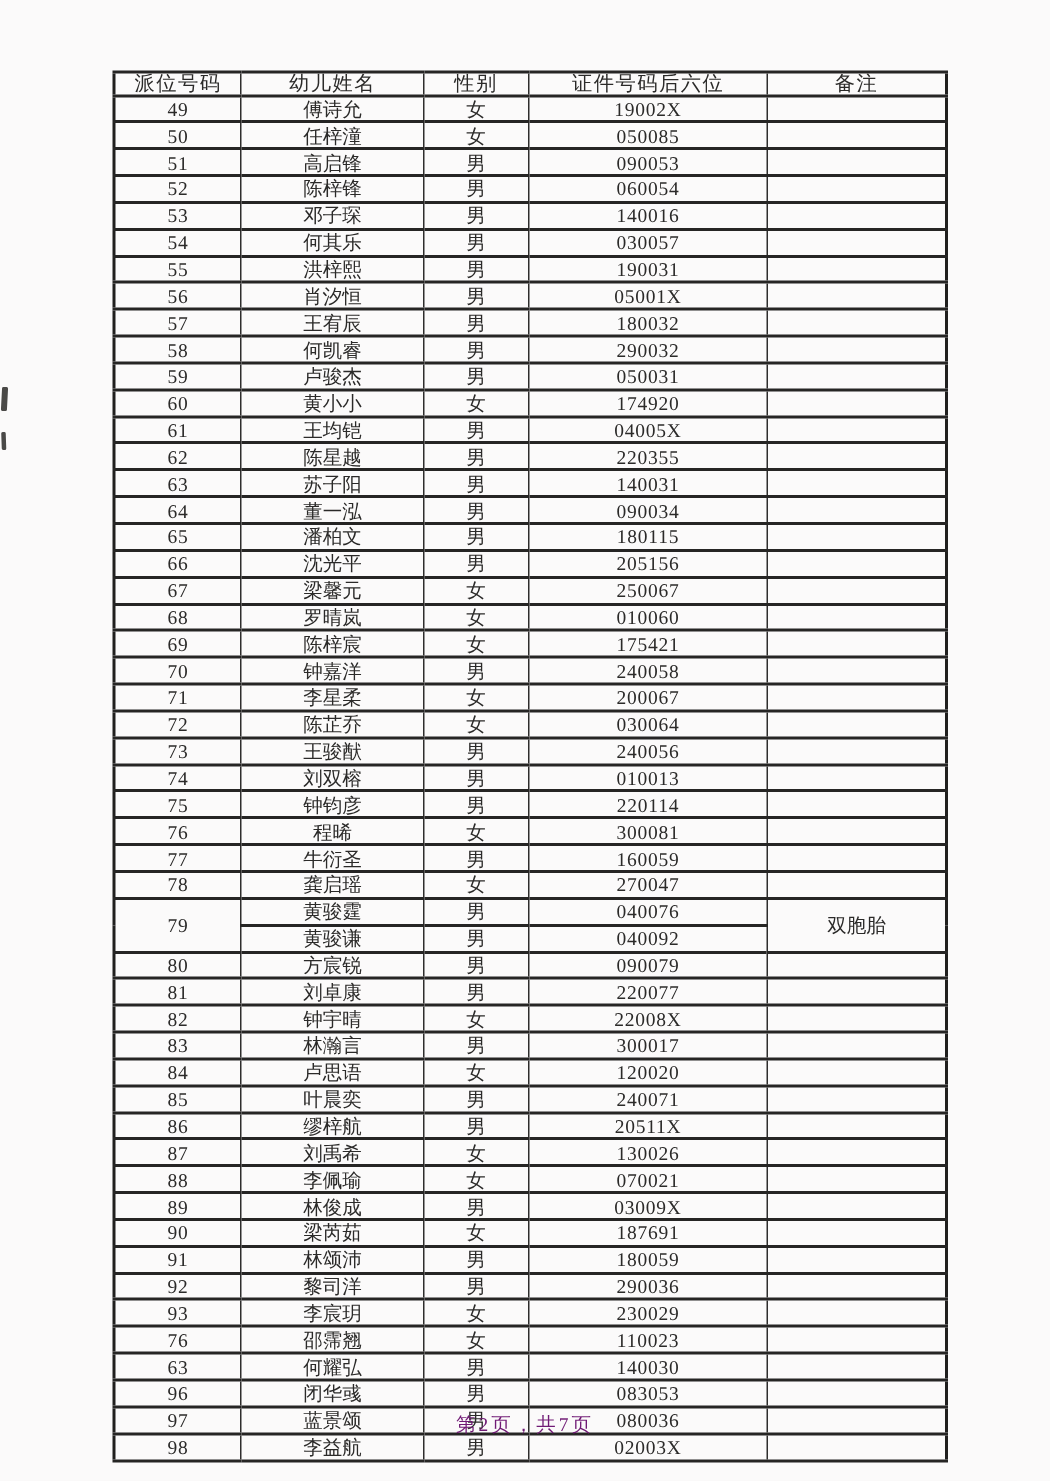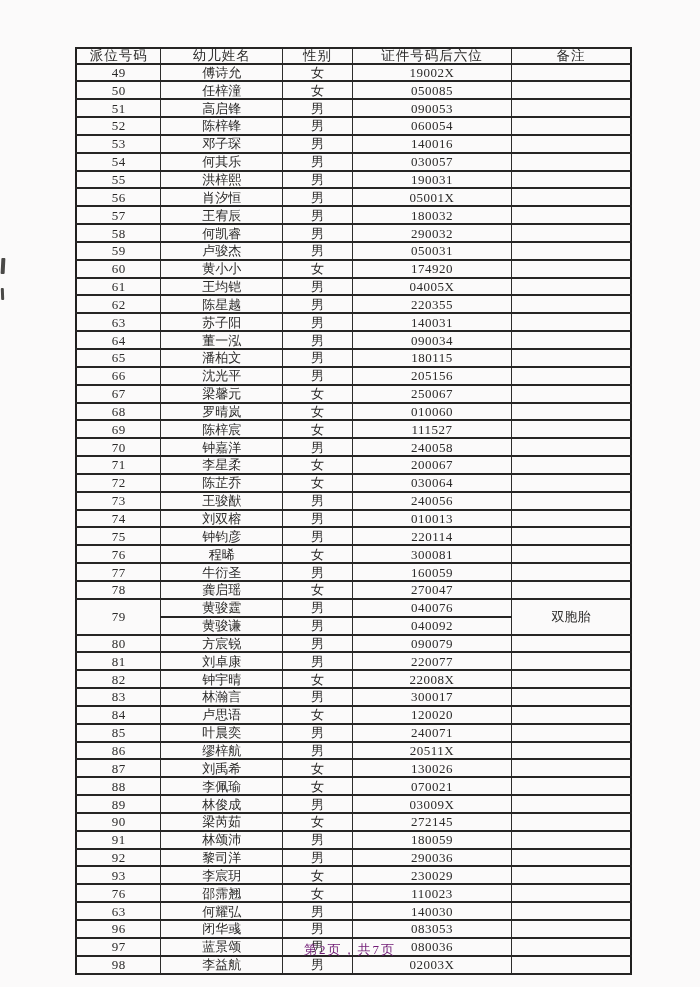--- a/index.html
+++ b/index.html
@@ -196,21 +196,21 @@
           <td class="cell-number">68</td>
           <td class="cell-name">罗晴岚</td>
           <td class="cell-gender">女</td>
           <td class="cell-id6">010060</td>
           <td class="cell-remark"></td>
         </tr>
         <tr>
           <td class="cell-number">69</td>
           <td class="cell-name">陈梓宸</td>
           <td class="cell-gender">女</td>
-          <td class="cell-id6">111527</td>
+          <td class="cell-id6">175421</td>
           <td class="cell-remark"></td>
         </tr>
         <tr>
           <td class="cell-number">70</td>
           <td class="cell-name">钟嘉洋</td>
           <td class="cell-gender">男</td>
           <td class="cell-id6">240058</td>
           <td class="cell-remark"></td>
         </tr>
         <tr>
@@ -348,21 +348,21 @@
           <td class="cell-number">89</td>
           <td class="cell-name">林俊成</td>
           <td class="cell-gender">男</td>
           <td class="cell-id6">03009X</td>
           <td class="cell-remark"></td>
         </tr>
         <tr>
           <td class="cell-number">90</td>
           <td class="cell-name">梁芮茹</td>
           <td class="cell-gender">女</td>
-          <td class="cell-id6">272145</td>
+          <td class="cell-id6">187691</td>
           <td class="cell-remark"></td>
         </tr>
         <tr>
           <td class="cell-number">91</td>
           <td class="cell-name">林颂沛</td>
           <td class="cell-gender">男</td>
           <td class="cell-id6">180059</td>
           <td class="cell-remark"></td>
         </tr>
         <tr>

